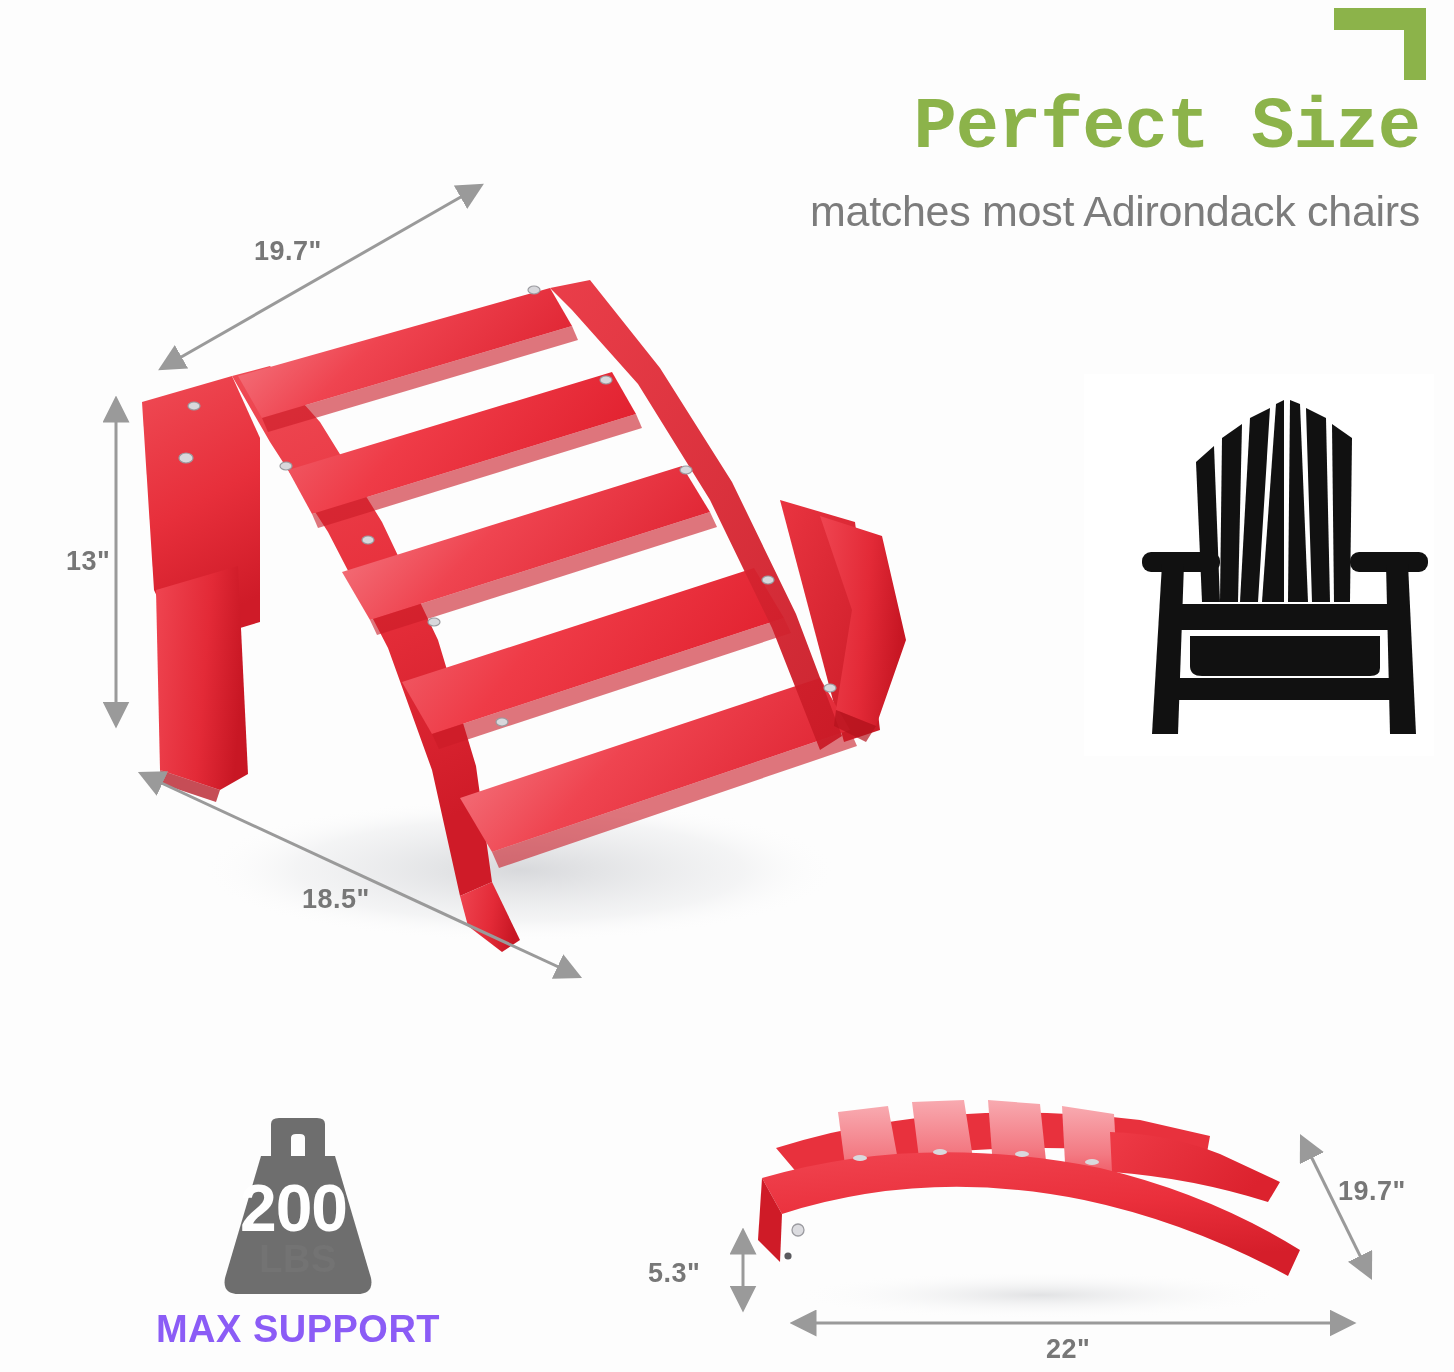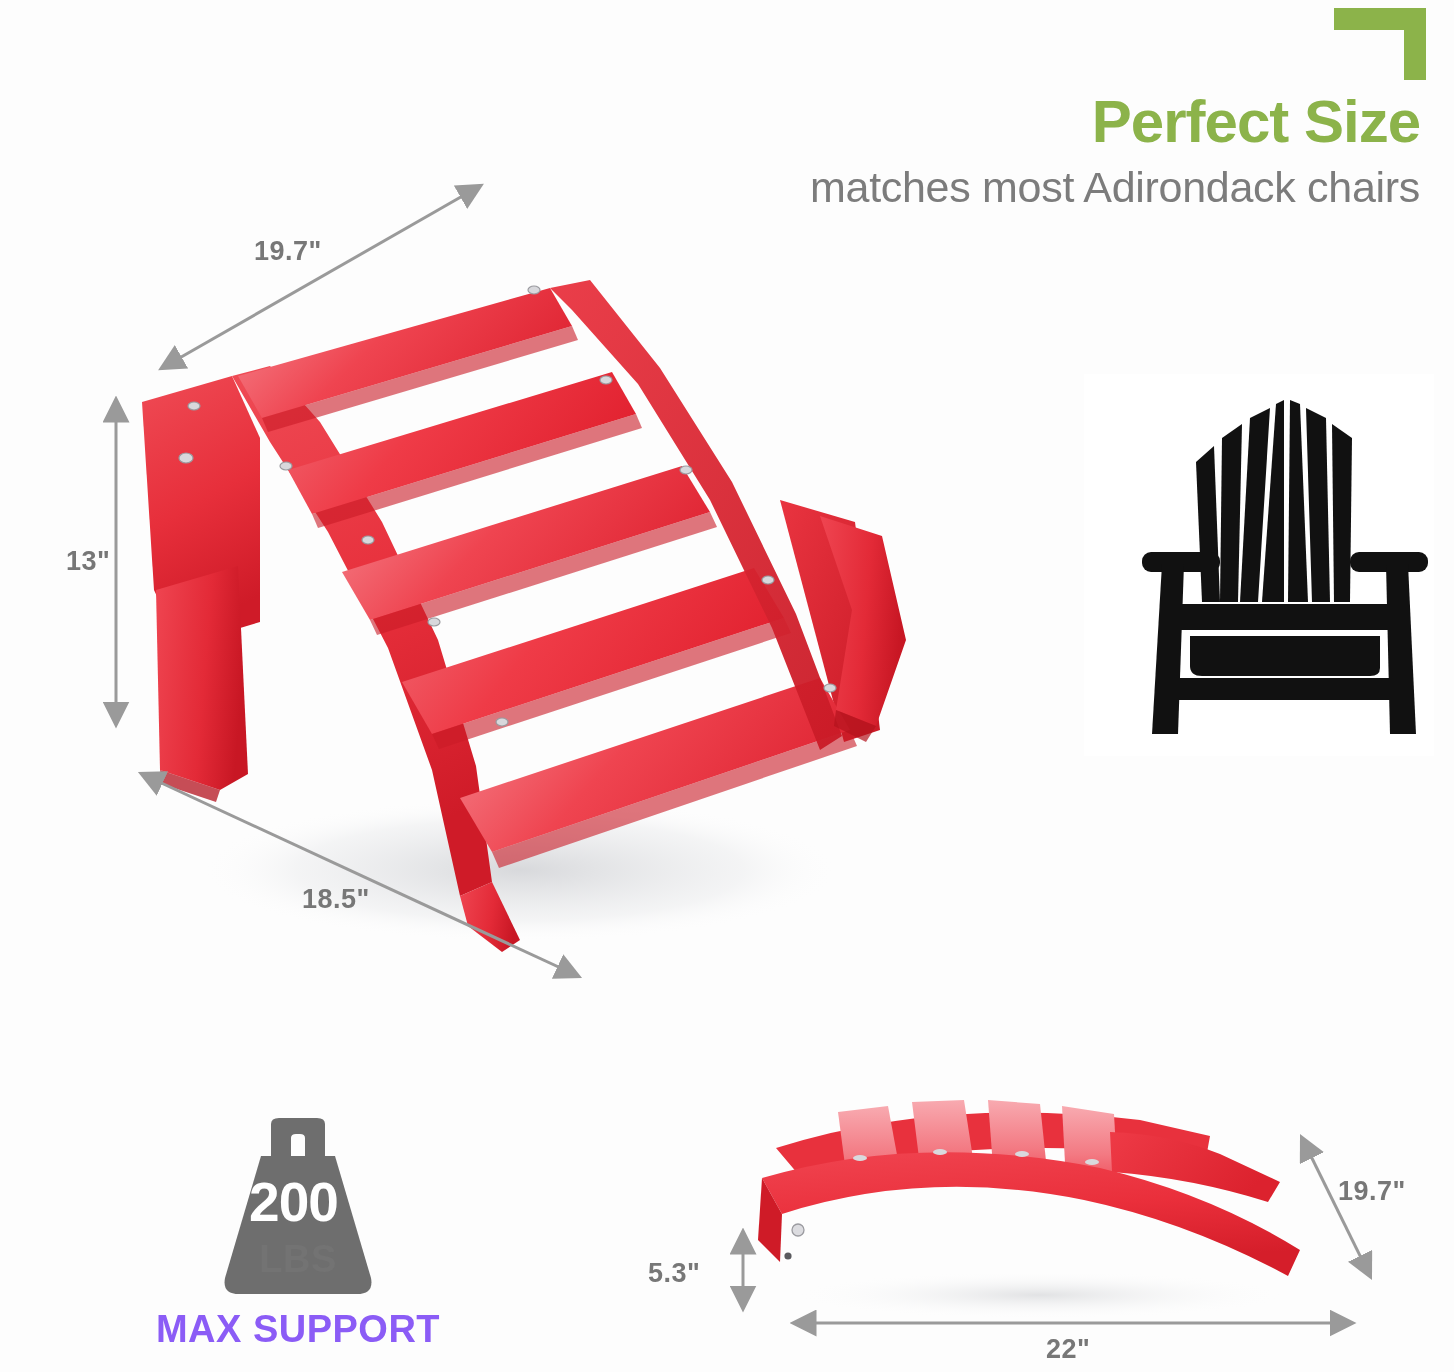--- a/index.html
+++ b/index.html
@@ -42,28 +42,29 @@
 
   
   #headline {
     position: absolute;
     top: 92px;
     right: 34px;
     text-align: right;
     line-height: 1;
   }
   #title {
-    font-size: 60px;
+    font-size: 72px;
     font-weight: bold;
     color: var(--accent);
     letter-spacing: -1px;
     white-space: nowrap;
+    font-family: Liberation Mono, monospace;
   }
   #subtitle {
-    margin-top: 14px;
+    margin-top: 26px;
     font-size: 43px;
     font-weight: 500;
     color: #7c7c7c;
     white-space: nowrap;
     letter-spacing: -0.3px;
   }
 
   
   #chair-panel {
     position: absolute;
@@ -120,21 +121,21 @@
     position: relative;
     width: 210px;
     height: 190px;
     margin: 0 auto;
   }
   #weight-icon-wrap svg { display:block; width:100%; height:100%; }
   #weight-number {
     position: absolute;
     left: 0; right: 9px;
     top: 52px;
-    font-size: 55px;
+    font-size: 66px;
     font-weight: bold;
     color: #ffffff;
     letter-spacing: -1px;
   }
   #weight-unit {
     position: absolute;
     left: 0; right: 0;
     top: 120px;
     font-size: 38px;
     font-weight: bold;

